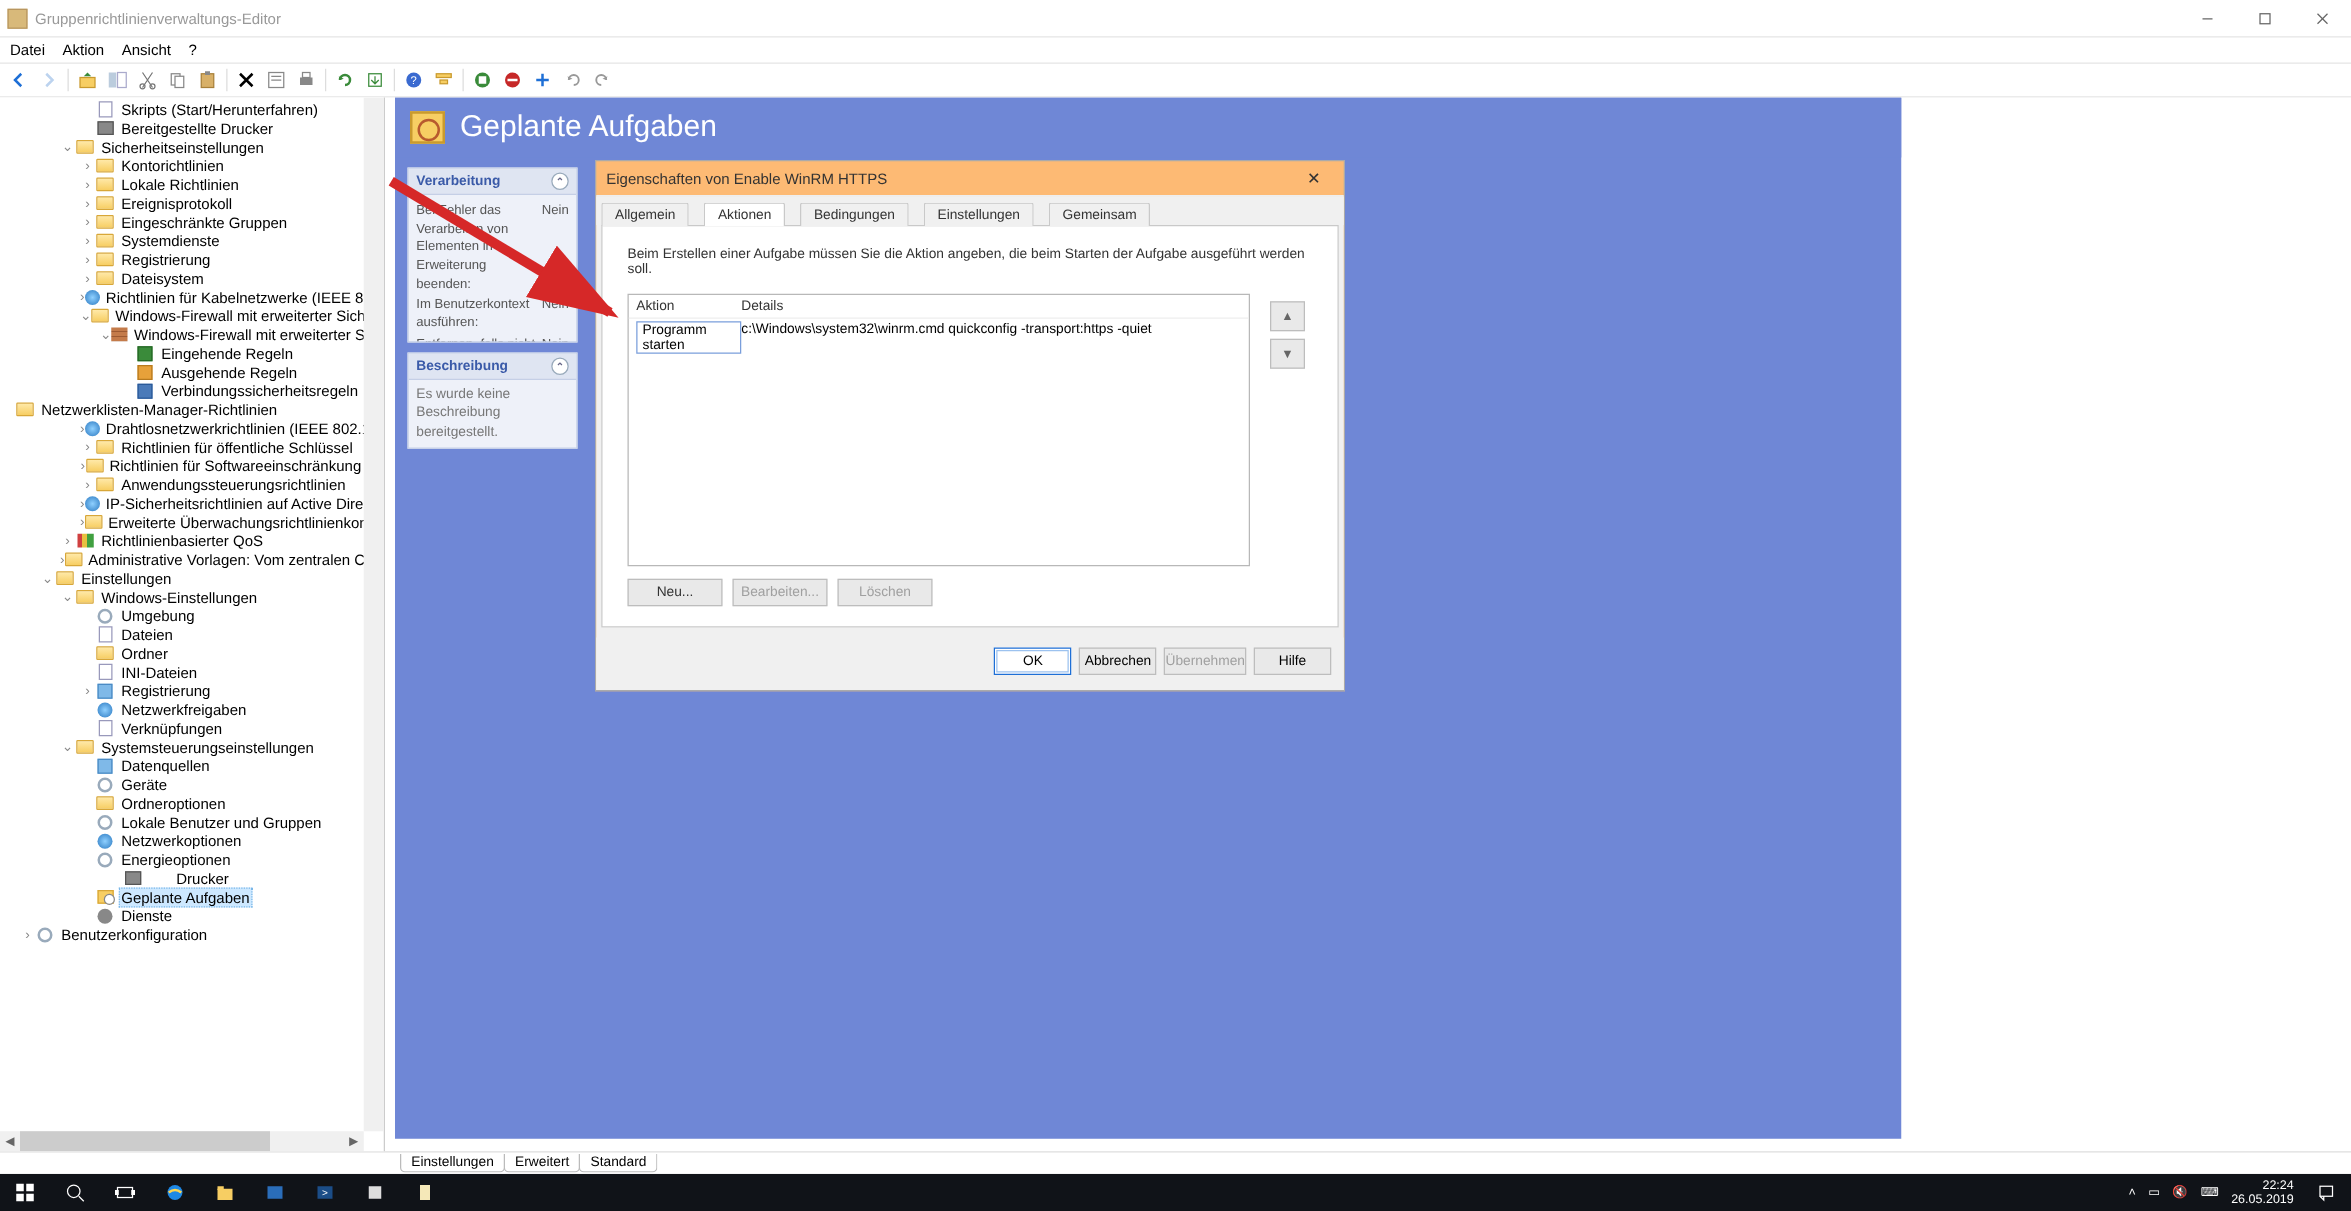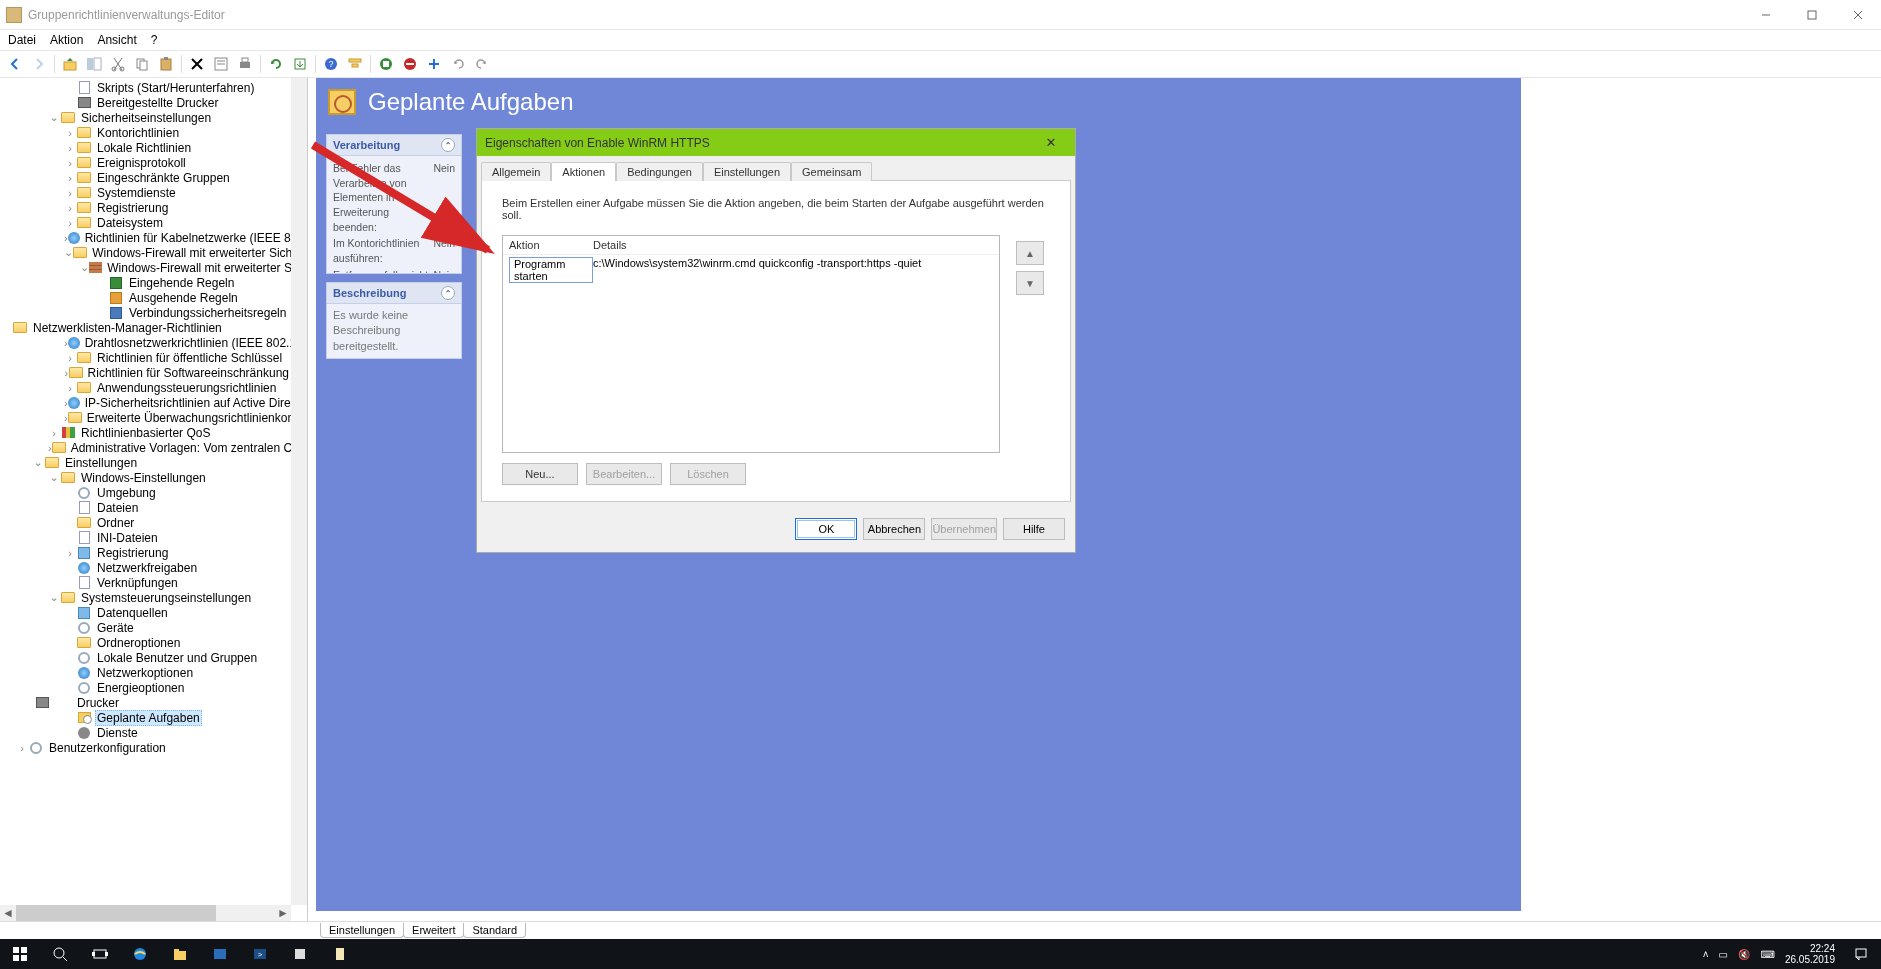--- a/index.html
+++ b/index.html
@@ -65,26 +65,26 @@
 .banner .btitle { color:#fff; font-size:24px; font-weight:300; }
 
 .panels { position:absolute; left:18px; top:56px; width:136px; }
 .panel { background:#eef1f9; border:1px solid #c5cfe6; margin-bottom:8px; font-size:11px; }
 .panel .phdr { background:#dfe5f2; padding:3px 6px; color:#3a5aa8; font-weight:600; display:flex; justify-content:space-between; align-items:center; border-bottom:1px solid #c5cfe6; }
 .panel .phdr .chev { width:14px; height:14px; border:1px solid #9ab; border-radius:50%; display:flex; align-items:center; justify-content:center; font-size:8px; color:#668; background:#fff; }
 .panel .pbody { padding:4px 6px; color:#777; line-height:1.4; }
 .panel .prow { display:flex; justify-content:space-between; padding:1px 0; color:#555; }
 
 
-.dialog { position:absolute; left:168px; top:50px; width:600px; background:#84cc16; border:1px solid #aaa; box-shadow:none; font-size:12px; z-index:10; }
+.dialog { position:absolute; left:168px; top:50px; width:600px; background:#fdba74; border:1px solid #aaa; box-shadow:none; font-size:12px; z-index:10; }
 .dlg-title { height:28px; display:flex; align-items:center; padding:0 8px; border-bottom:1px solid #eee; color:#333; font-size:12px; }
 .dlg-title .spacer { flex:1; }
 .dlg-close { width:32px; height:24px; display:flex; align-items:center; justify-content:center; font-size:13px; color:#333; }
 .dlg-body { background:#f0f0f0; padding:0; }
-.tabs { display:flex; padding:4px 4px 0 4px; gap:0; background:#f0f0f0; font-size:11px; }
+.tabs { display:flex; padding:4px 4px 0 4px; gap:12px; background:#f0f0f0; font-size:11px; }
 .tab { padding:3px 10px; border:1px solid #c9c9c9; border-bottom:none; background:#f0f0f0; color:#333; position:relative; top:1px; border-radius:2px 2px 0 0; }
 .tab.active { background:#fff; z-index:2; }
 .tabpage { background:#fff; border:1px solid #c9c9c9; margin:0 4px 8px 4px; padding:16px 20px 16px 20px; }
 .instr { font-size:11px; color:#333; margin-bottom:14px; }
 .action-box { border:1px solid #b8b8b8; background:#fff; height:218px; display:flex; }
 .action-list { flex:1; }
 .action-list .ahdr { display:flex; font-size:11px; border-bottom:1px solid #eee; }
 .action-list .acell-h { padding:3px 6px; color:#333; }
 .action-list .arow { display:flex; font-size:11px; padding:2px 6px; }
 .action-btn-sel { border:1px solid #7a9edb; padding:0 4px; background:#fff; display:inline-block; }
@@ -554,21 +554,21 @@
             </span>
             <span class="lbl">Netzwerkoptionen</span>
           </div>
           <div class="node" style="padding-left: 64px;">
             <span class="exp"></span>
             <span class="ic">
               <span class="ic-gear"></span>
             </span>
             <span class="lbl">Energieoptionen</span>
           </div>
-          <div class="node" style=" gap: 22px;">
+          <div class="node" style="padding-left: 64px; gap: 22px;">
             <span class="exp"></span>
             <span class="ic">
               <span class="ic-printer"></span>
             </span>
             <span class="lbl">Drucker</span>
           </div>
           <div class="node sel" style="padding-left: 64px;">
             <span class="exp"></span>
             <span class="ic">
               <span class="ic-task"></span>
@@ -614,21 +614,21 @@
           <div class="phdr">
             <span>Verarbeitung</span>
             <span class="chev">⌃</span>
           </div>
           <div class="pbody" id="proc-rows" style="color:#555; font-size:10.5px;">
               <div class="prow">
                 <span style="flex: 1 1 0%;">Bei Fehler das Verarbeiten von Elementen in Erweiterung beenden:</span>
                 <span>Nein</span>
               </div>
               <div class="prow">
-                <span style="flex: 1 1 0%;">Im Kontorichtlinien ausführen:</span>
+                <span style="flex: 1 1 0%;">Im Benutzerkontext ausführen:</span>
                 <span>Nein</span>
               </div>
               <div class="prow">
                 <span style="flex: 1 1 0%;">Entfernen, falls nicht angewendet:</span>
                 <span>Nein</span>
               </div>
             </div>
         </div>
         <div class="panel">
           <div class="phdr">

